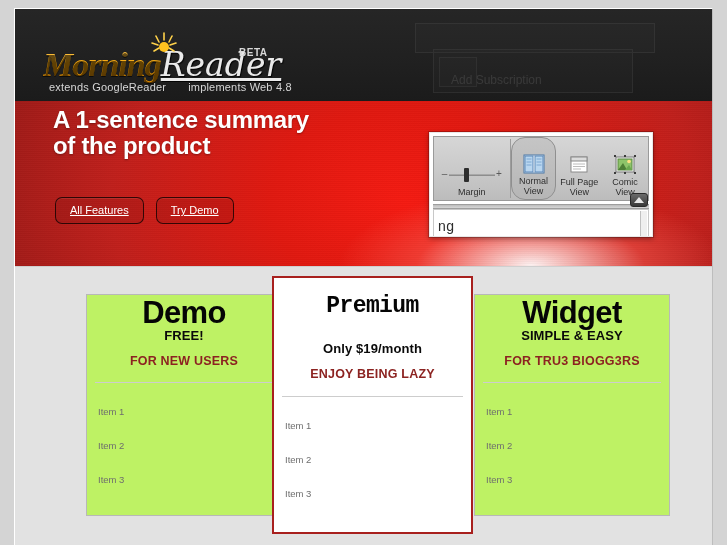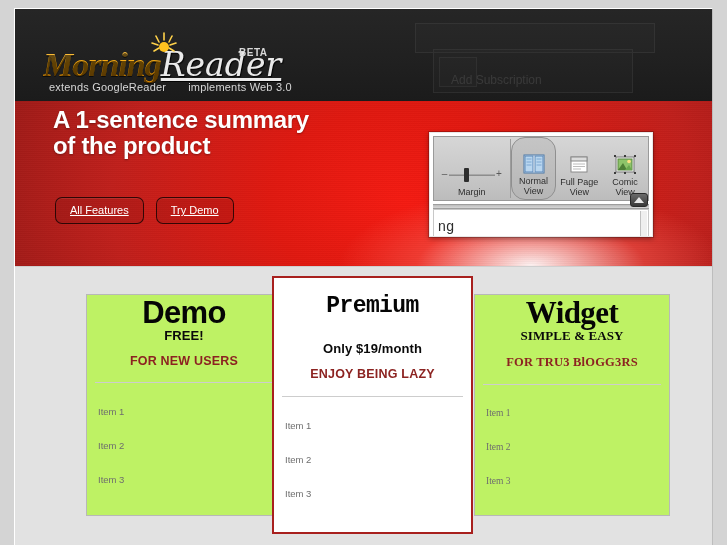--- a/index.html
+++ b/index.html
@@ -320,21 +320,21 @@
   }
 
   .card {
     position: absolute;
     background: #bef264;
     border: 1px solid #b8b8b8;
     padding-top: 2px;
   }
   .card-side { top: 27px; width: 196px; height: 222px; }
   .card-demo { left: 71px; }
-  .card-widget { left: 459px; font-family: Liberation Serif, serif; }
+  .card-widget { left: 459px; }
   .card-featured {
     left: 257px;
     top: 9px;
     width: 201px;
     height: 258px;
     background: #ffffff;
     border: 2px solid #a8201e;
     padding-top: 17px;
     z-index: 3;
   }
@@ -412,21 +412,21 @@
               <line x1="3" y1="12" x2="9" y2="14"></line>
               <line x1="27" y1="12" x2="21" y2="14"></line>
               <line x1="5" y1="20" x2="10" y2="17"></line>
               <line x1="25" y1="20" x2="20" y2="17"></line>
             </g>
             <circle cx="15" cy="16" r="5" fill="#ffc21f"></circle>
           </svg>
         </span>
       </div>
       <div class="logo-tagline">
-        <span>extends GoogleReader</span><span class="gap"></span><span>implements Web 3.0</span>
+        <span>extends GoogleReader</span><span class="gap"></span><span>implements Web 4.8</span>
       </div>
     </div>
   </div>
 
   <div class="hero">
     <div class="hero-noise"></div>
 
     <div class="hero-headline">A 1-sentence summary of the product</div>
 
     <div class="hero-buttons">

